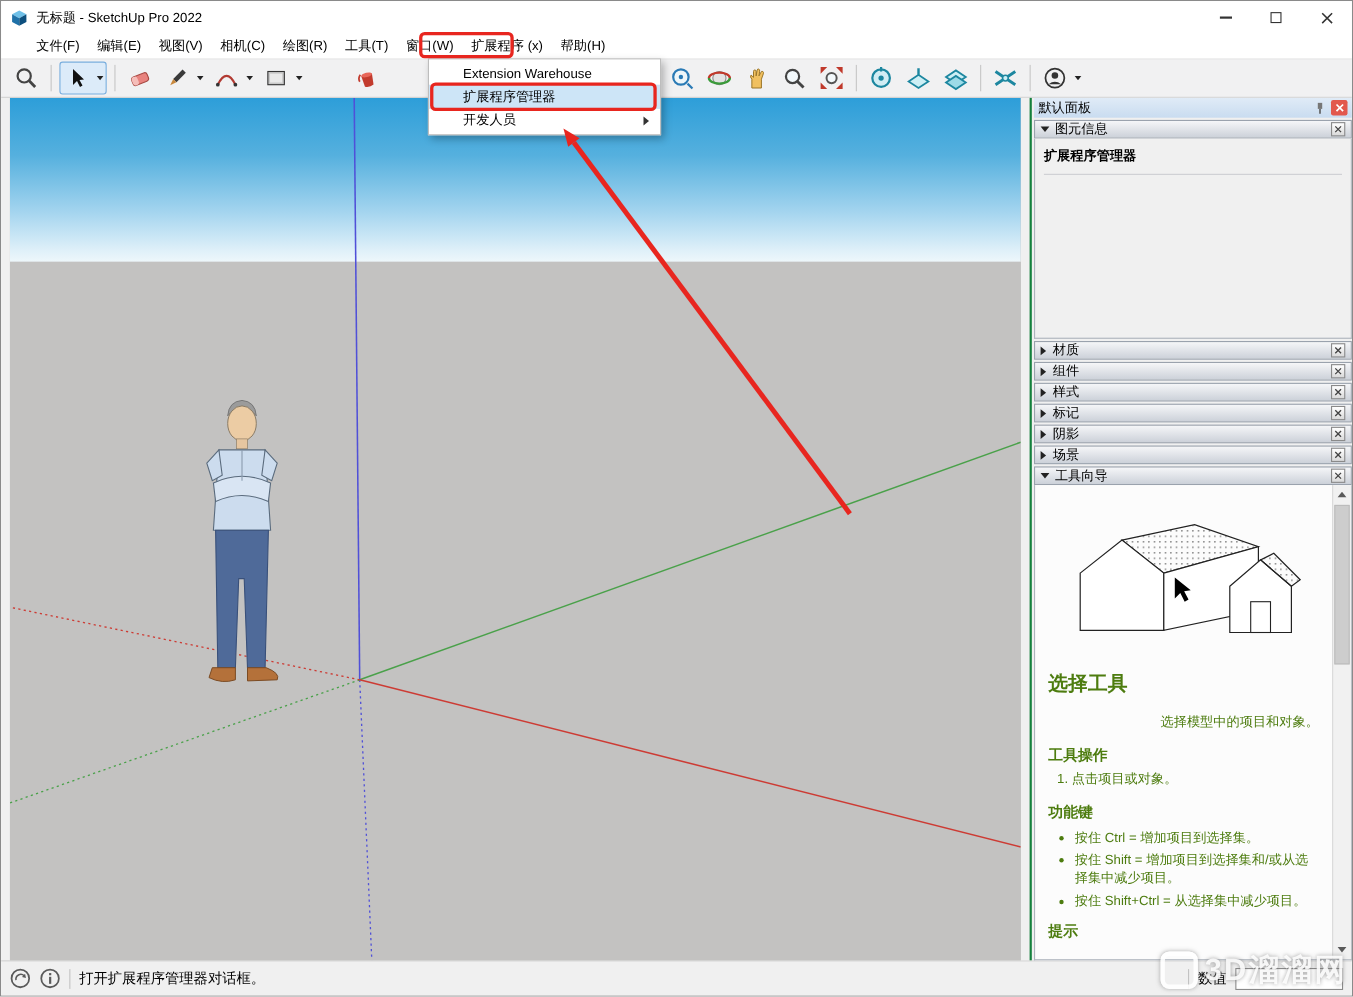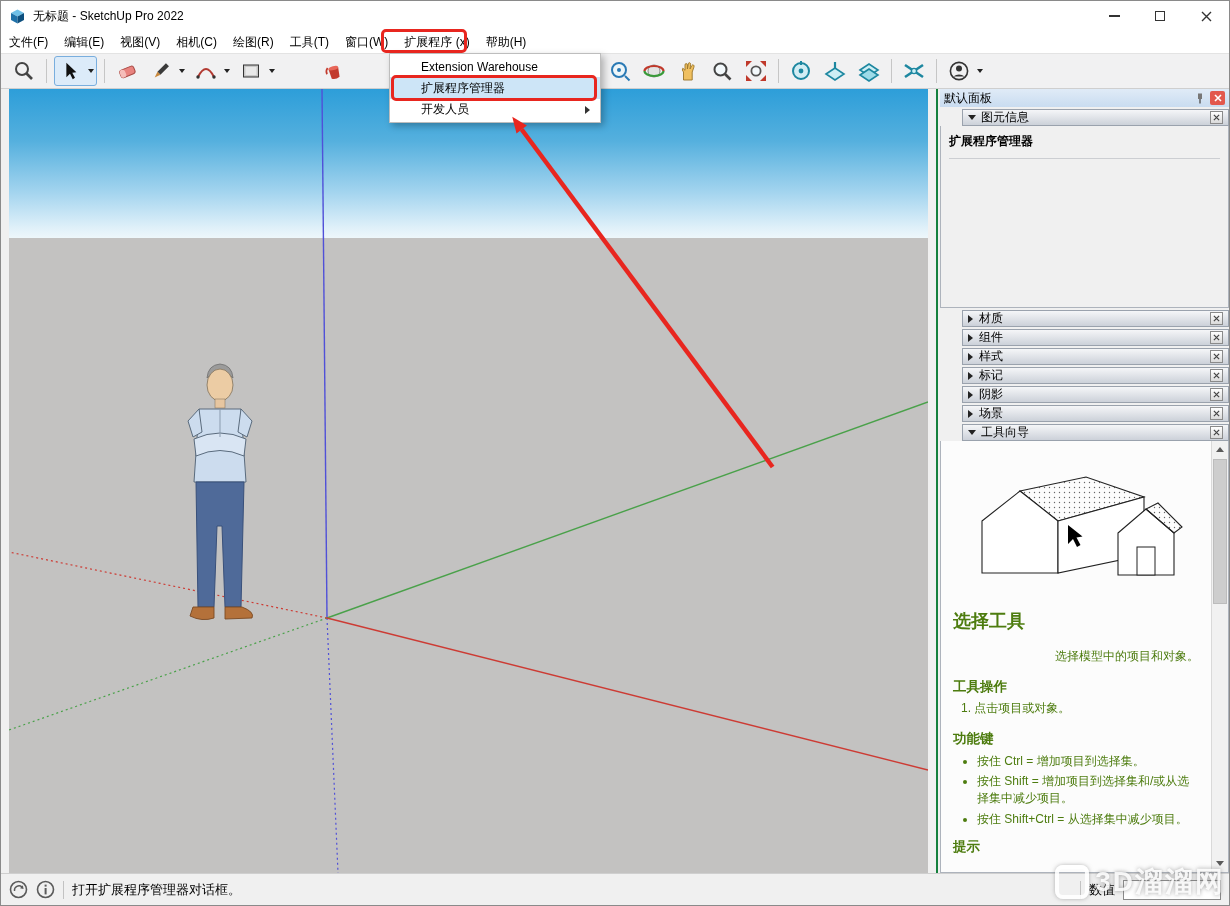--- a/index.html
+++ b/index.html
@@ -11,21 +11,21 @@
   }
   
   .titlebar { height:30px; display:flex; align-items:center; padding-left:8px; background:#fff; }
   .app-logo { width:17px; height:17px; }
   .title-text { font-size:12px; margin-left:7px; }
   .win-controls { margin-left:auto; display:flex; height:100%; }
   .win-btn { width:46px; display:flex; align-items:center; justify-content:center; }
   .min-glyph { width:11px; height:1.5px; background:#333; }
   .max-glyph { width:10px; height:10px; border:1.2px solid #333; }
   
-  .menubar { height:22px; display:flex; align-items:center; font-size:12px; padding-left:0; background:#fff; position:relative; z-index:10; }
+  .menubar { height:22px; display:flex; align-items:flex-end; font-size:12px; padding-left:24px; background:#fff; position:relative; z-index:10; }
   .menu-item { padding:3px 8px; white-space:nowrap; }
   
   .toolbar { height:36px; background:#f1f1f2; border-top:1px solid #e3e3e3; border-bottom:1px solid #cfcfcf; display:flex; align-items:center; padding:0 6px; }
   .tb-sep { width:1px; height:24px; background:#c6c6c6; margin:0 5px; flex:none; }
   .tb-btn { width:30px; height:30px; display:flex; align-items:center; justify-content:center; border-radius:3px; margin:0 2px; flex:none; }
   .tb-group { display:flex; align-items:center; height:30px; margin:0 2px; flex:none; }
   .tb-group.pressed { background:#dcebf9; border:1px solid #79aede; border-radius:3px; }
   .tb-drop { width:11px; height:30px; display:flex; align-items:center; justify-content:center; }
   .tri-down { width:0; height:0; border-left:3.5px solid transparent; border-right:3.5px solid transparent; border-top:4px solid #222; }
   .tb-spacer { flex:none; }
@@ -37,21 +37,21 @@
   .vp-ground { position:absolute; top:149px; left:0; right:0; bottom:0; background:#c3c2c1; }
   .axes, .person { position:absolute; }
   .axes { inset:0; }
   .person { left:158px; top:272px; }
   .splitter { width:8px; background:#f0f0f0; flex:none; }
   
   .panel { width:295px; background:#f0f0f0; border-left:2px solid #15803d; display:flex; flex-direction:column; padding:0 2px; flex:none; }
   .panel-header { height:18px; flex:none; background:linear-gradient(180deg,#e0ebf7,#c9dcf0); display:flex; align-items:center; font-size:12px; padding:0 4px; }
   .panel-title { flex:1; }
   .panel-close { width:15px; height:14px; background:#e2584d; border-radius:2px; display:flex; align-items:center; justify-content:center; margin-left:4px; }
-  .sec-header { height:17px; flex:none; background:linear-gradient(180deg,#f5f6f8,#ccd1d9); border:1px solid #9aa2ad; display:flex; align-items:center; font-size:12px; padding:0 5px; margin-top:2px;margin-left:22px; }
+  .sec-header { height:17px; flex:none; background:linear-gradient(180deg,#f5f6f8,#ccd1d9); border:1px solid #9aa2ad; display:flex; align-items:center; font-size:12px; padding:0 5px; margin-top:2px; }
   .tri-right { width:0; height:0; border-top:4px solid transparent; border-bottom:4px solid transparent; border-left:5px solid #222; margin-right:6px; }
   .tri-down-b { width:0; height:0; border-left:4px solid transparent; border-right:4px solid transparent; border-top:5px solid #222; margin-right:5px; }
   .sec-x { margin-left:auto; width:13px; height:13px; border:1px solid #8a8a8a; background:linear-gradient(#ffffff,#dadada); display:flex; align-items:center; justify-content:center; }
   .entity-body { height:182px; flex:none; border:1px solid #adb3bc; border-top:none; background:#f0f0f0; font-size:12px; padding:7px 8px 0; }
   .entity-empty { font-weight:bold; }
   .entity-sep { height:1px; background:#ccced2; margin-top:8px; }
   .instructor-body { flex:1; border:1px solid #adb3bc; border-top:none; background:#fcfcfc; position:relative; overflow:hidden; }
   .instr-scroll { position:absolute; right:0; top:0; bottom:0; width:17px; background:#f1f1f1; border-left:1px solid #d9d9d9; }
   .scroll-btn { position:absolute; left:0; right:0; height:17px; display:flex; align-items:center; justify-content:center; }
   .scroll-btn.up { top:0; } .scroll-btn.down { bottom:0; }

